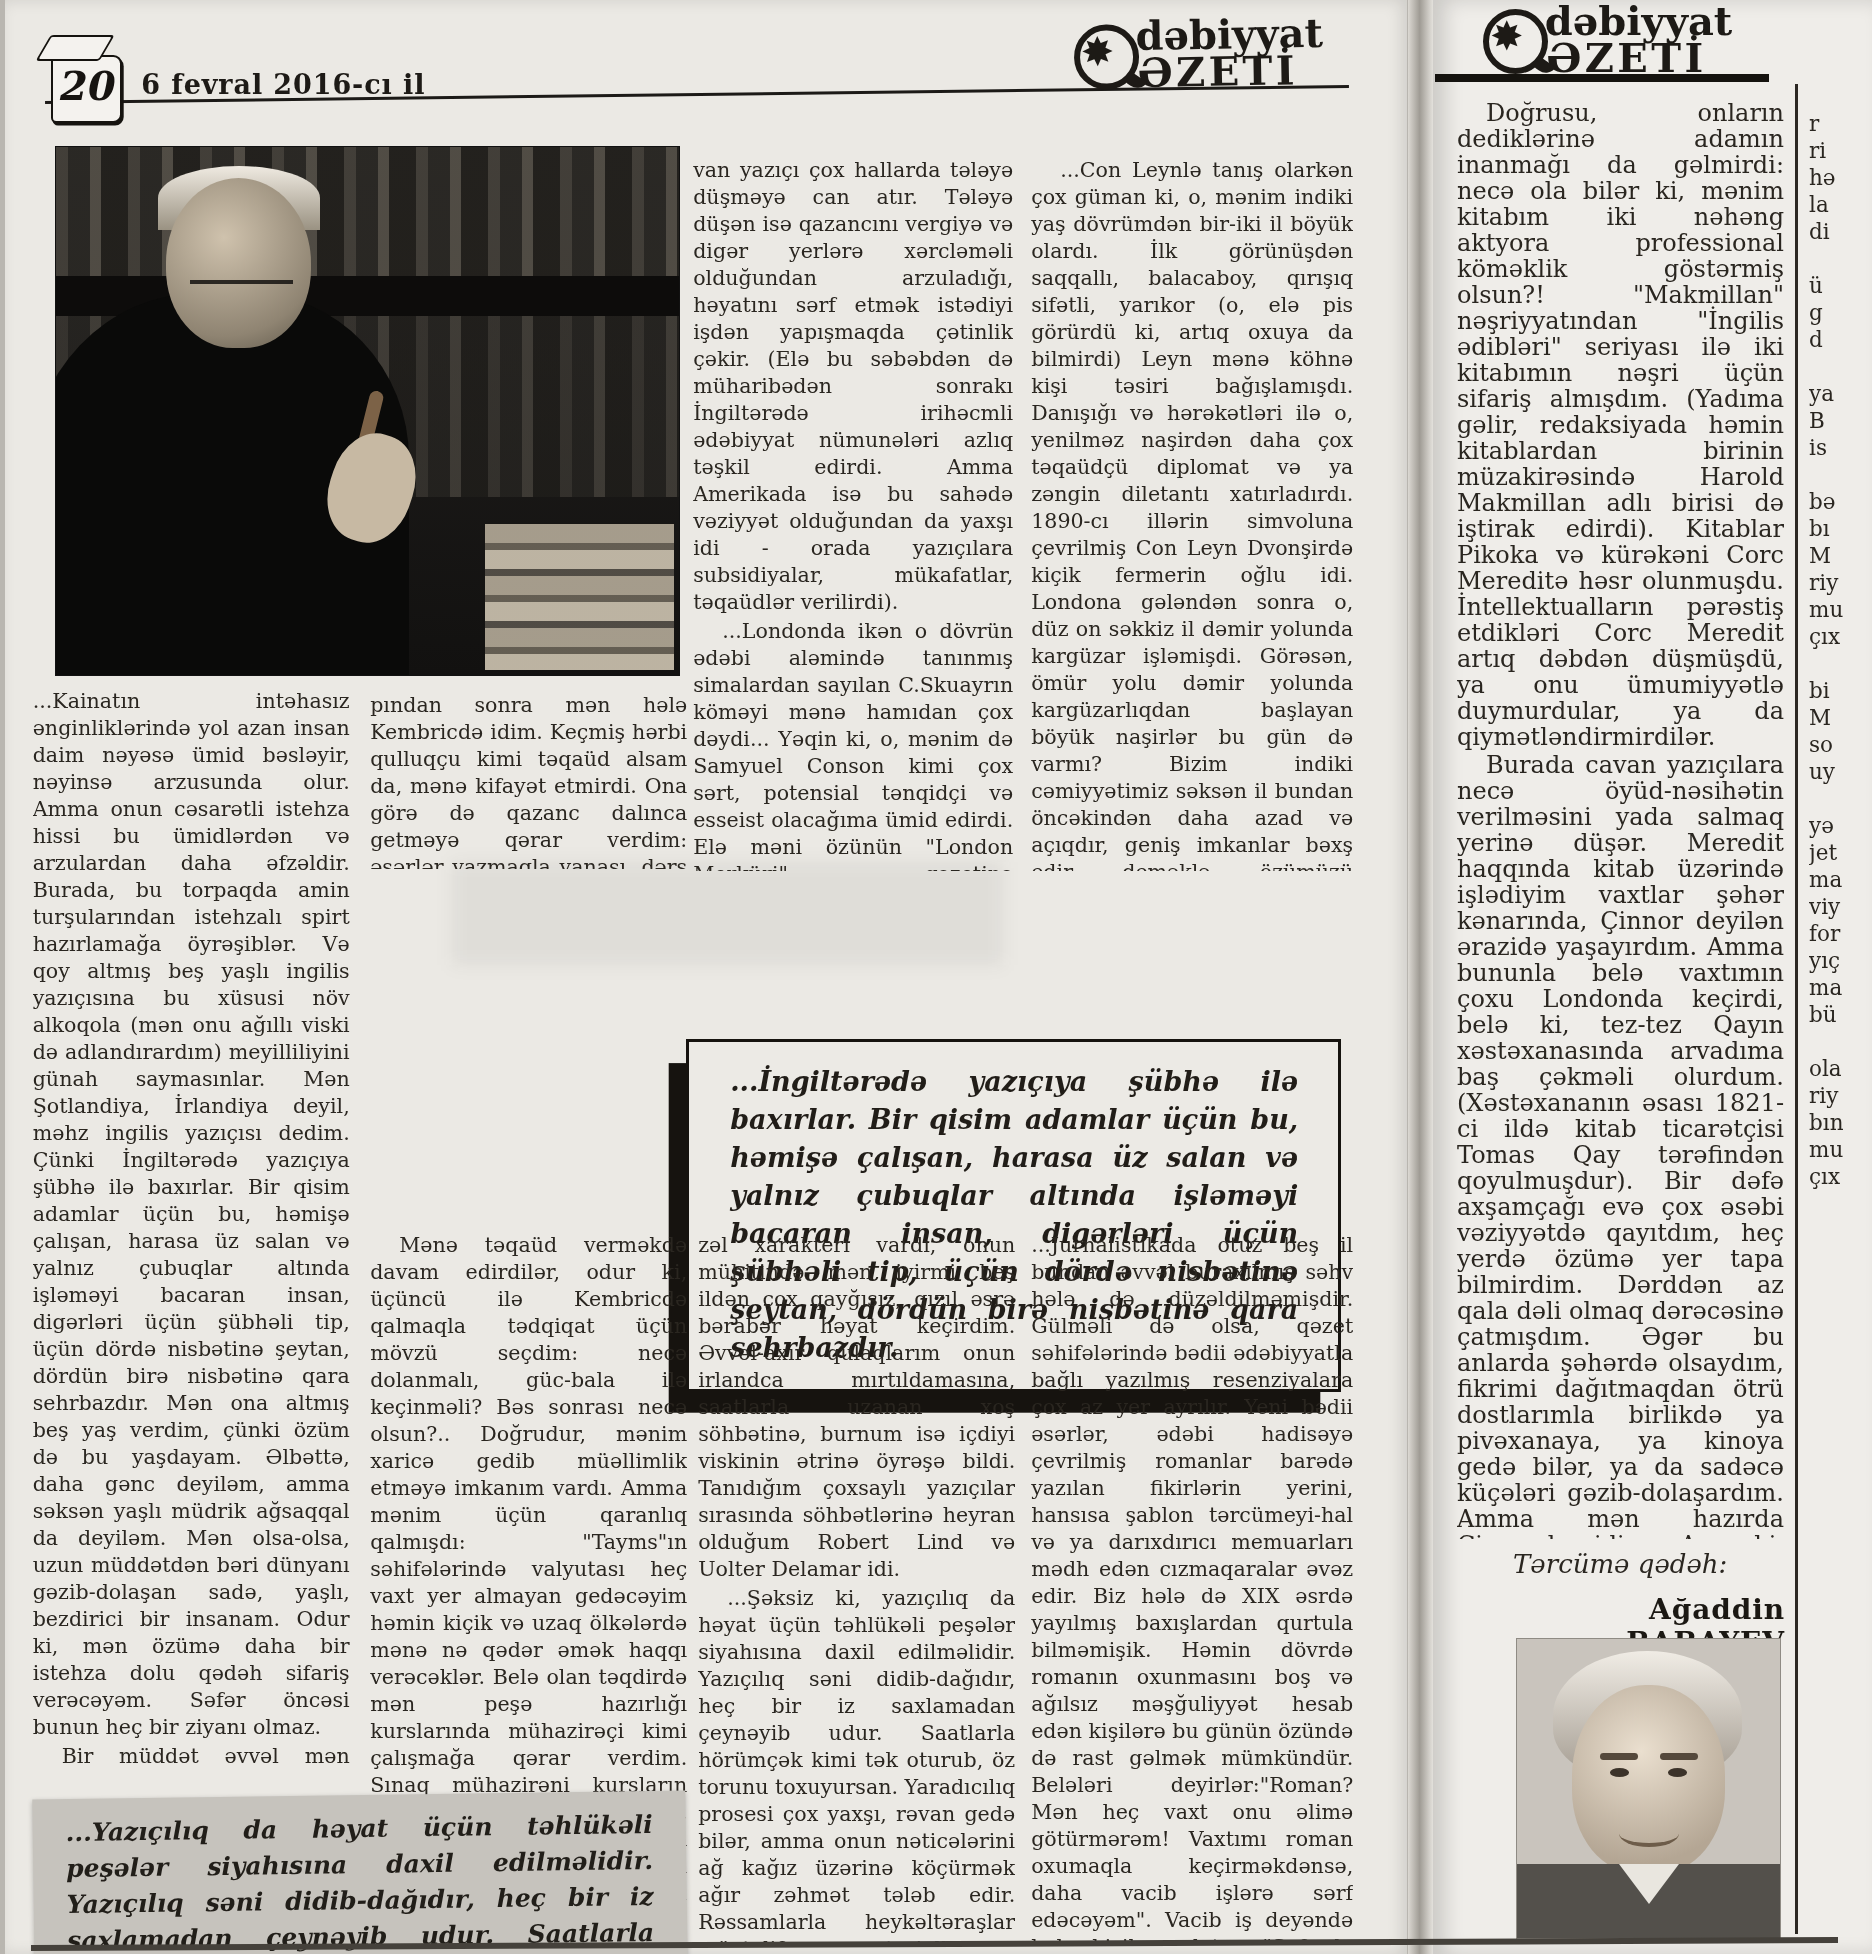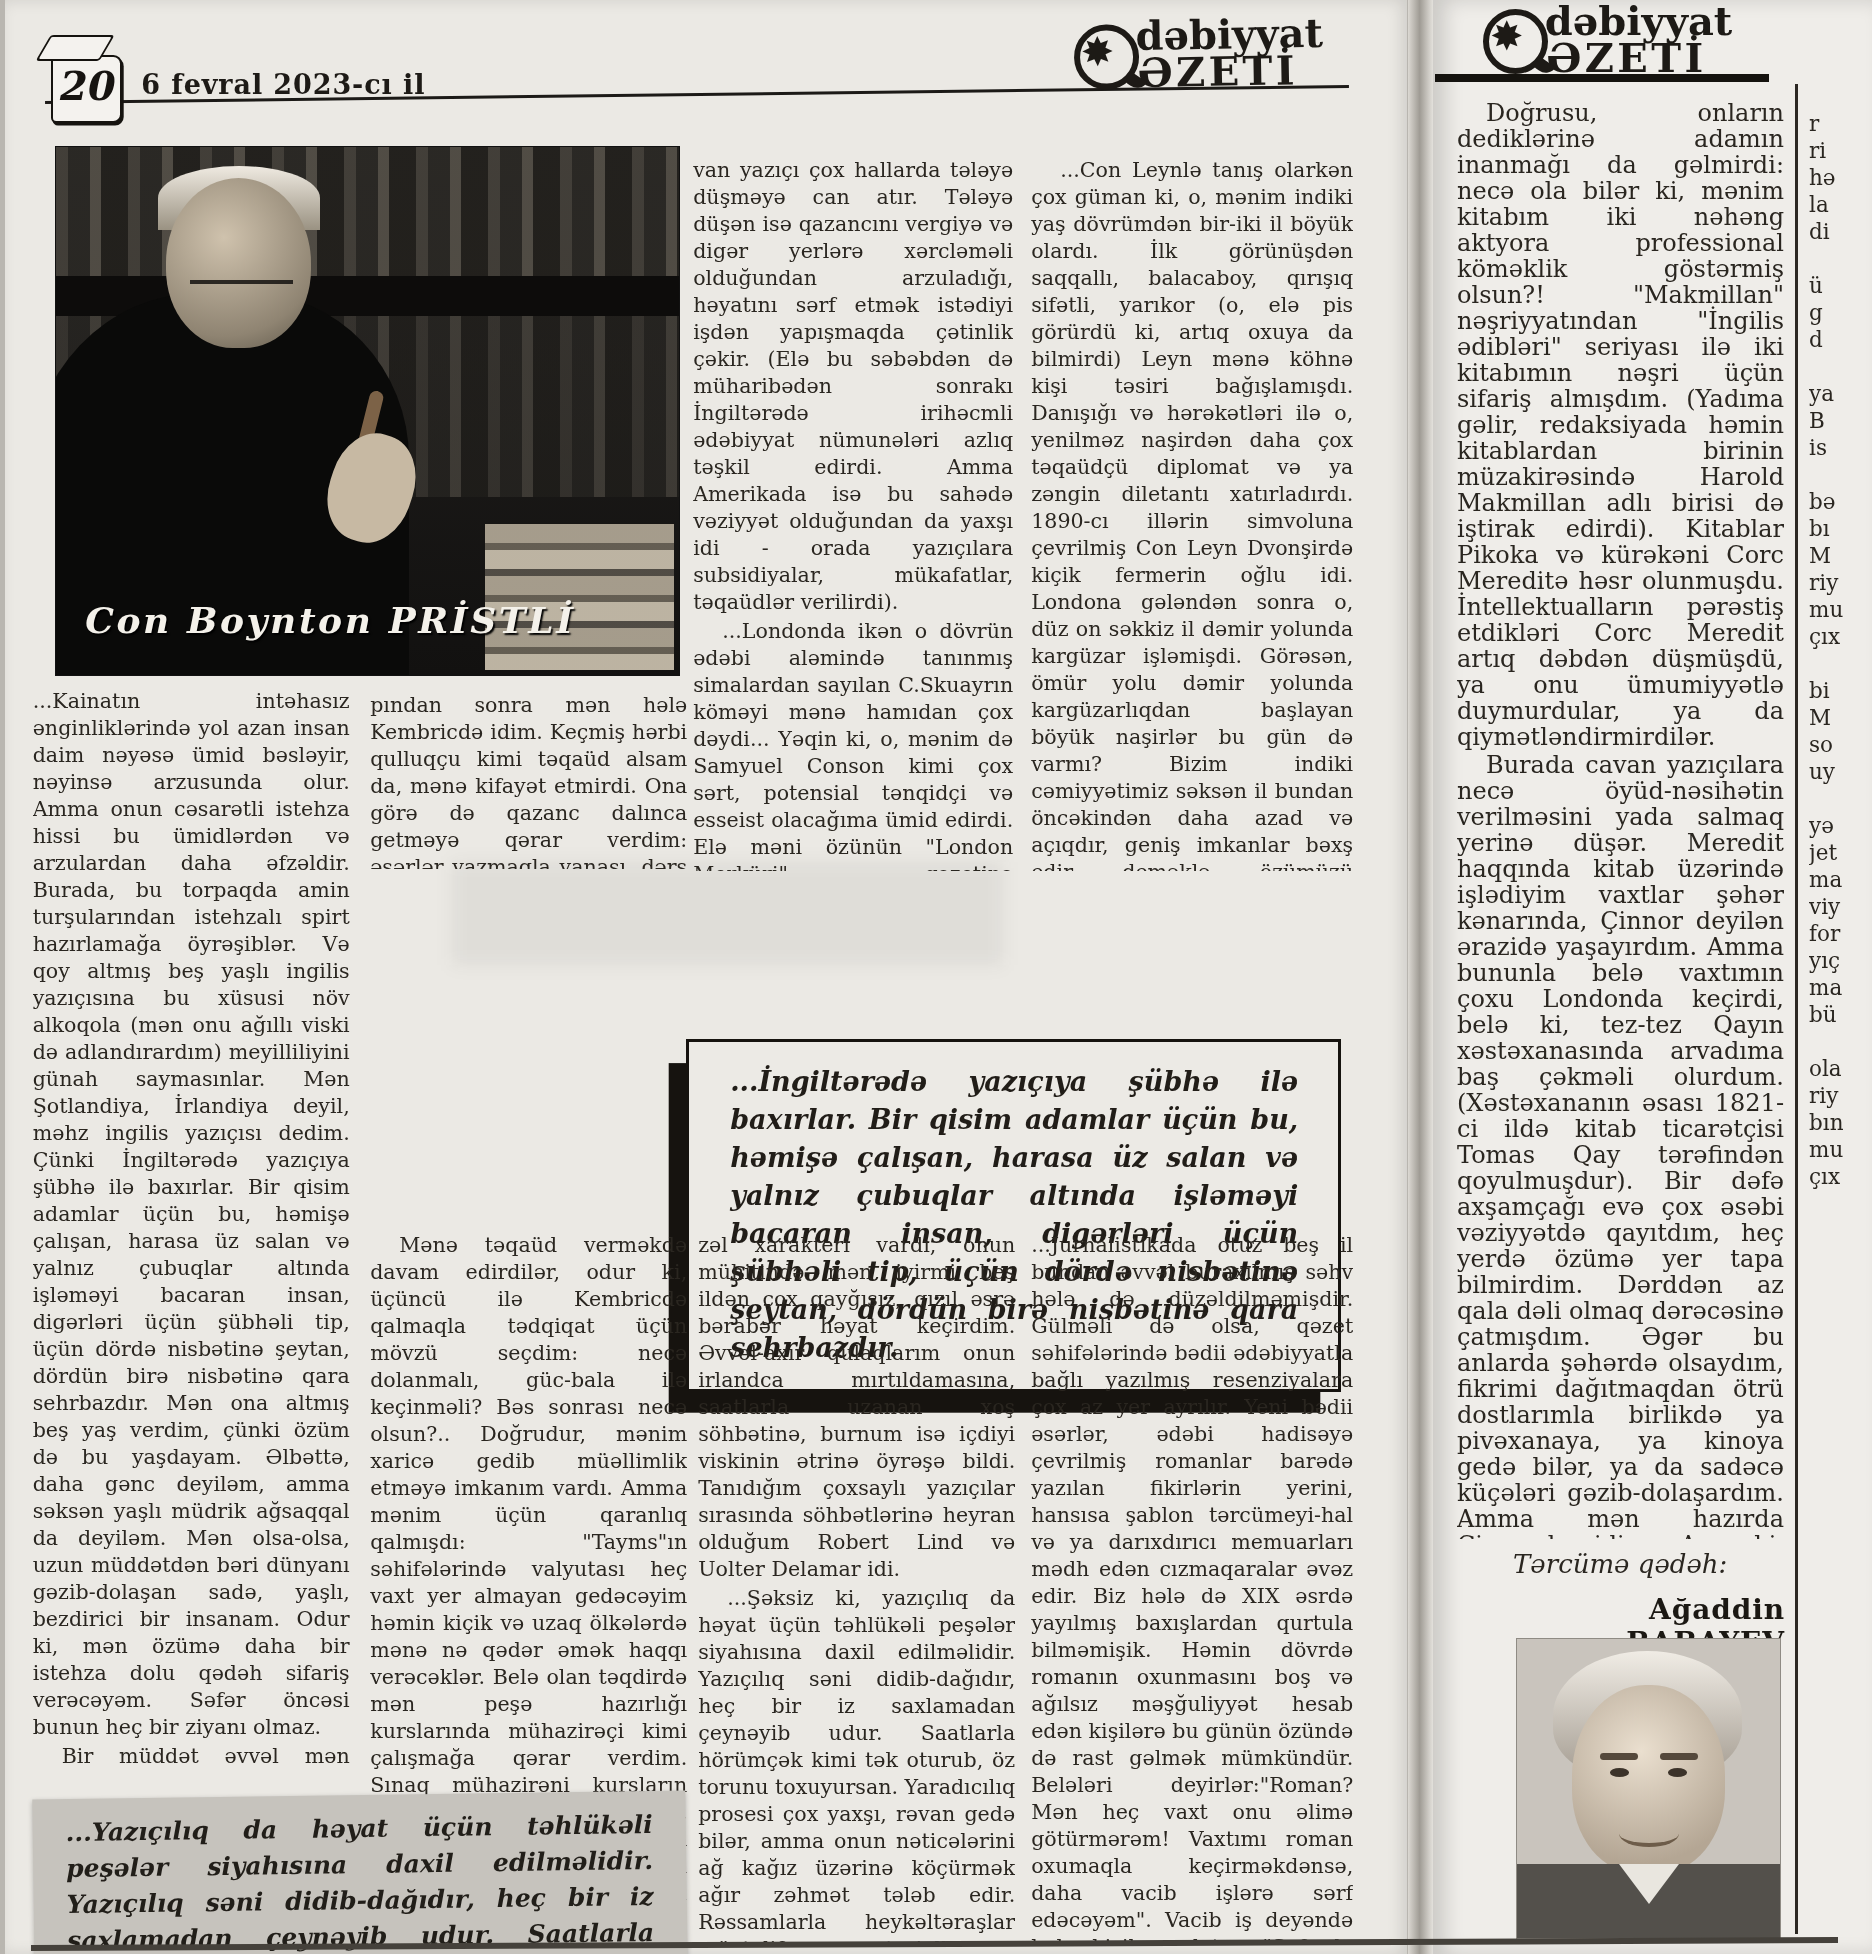--- a/index.html
+++ b/index.html
@@ -112,21 +112,21 @@
 
 <div class="canvas">
 
   <div class="page main-page">
 
     <div class="header-rule"></div>
 
     <div class="book-icon">
       <span class="page-number">20</span>
     </div>
-    <div class="date">6 fevral 2023-cı il</div>
+    <div class="date">6 fevral 2016-cı il</div>
 
     <div class="logo logo-1">
       <div class="logo-emblem">
         <span class="logo-ring"></span>
         <span class="logo-star">✸</span>
       </div>
       <div class="logo-words">
         <span class="logo-word1">dəbiyyat</span>
         <span class="logo-word2">ƏZETİ</span>
       </div>
@@ -136,21 +136,20 @@
       <div class="shelf shelf-a"></div>
       <div class="shelf-gap"></div>
       <div class="shelf shelf-b"></div>
       <div class="silhouette"></div>
       <div class="hair"></div>
       <div class="head"></div>
       <div class="glasses"></div>
       <div class="cigar"></div>
       <div class="hand"></div>
       <div class="books-stack"></div>
-      <div class="photo-caption">Con Boynton PRİSTLİ</div>
     </div>
 
     <div class="col col-ctop">
       <p class="cont">van yazıçı çox hallarda tələyə düşməyə can atır. Tələyə düşən isə qazancını vergiyə və digər yerlərə xərcləməli olduğundan arzuladığı, həyatını sərf etmək istədiyi işdən yapışmaqda çətinlik çəkir. (Elə bu səbəbdən də müharibədən sonrakı İngiltərədə irihəcmli ədəbiyyat nümunələri azlıq təşkil edirdi. Amma Amerikada isə bu sahədə vəziyyət olduğundan da yaxşı idi - orada yazıçılara subsidiyalar, mükafatlar, təqaüdlər verilirdi).</p>
       <p>...Londonda ikən o dövrün ədəbi aləmində tanınmış simalardan sayılan C.Skuayrın köməyi mənə hamıdan çox dəydi... Yəqin ki, o, mənim də Samyuel Conson kimi çox sərt, potensial tənqidçi və esseist olacağıma ümid edirdi. Elə məni özünün "London Merküri" qəzetinə əməkdaşlığa dəvət etməyə də onu bu xüsusiyyətlər cəlb etmişdi. Skuayrın yanında mən yəqin ki, çox çaşqın görünürdüm, əslində isə özümdə heç bir çaşqınlıq hiss etmirdim, sadəcə istəyim, arzum hər şeydən öncə səfərbər olunmuş piyadaya köməklik etməkdən ibarət idi.</p>
 
     </div>
     <div class="col col-dtop">
       <p>...Con Leynlə tanış olarkən çox güman ki, o, mənim indiki yaş dövrümdən bir-iki il böyük olardı. İlk görünüşdən saqqallı, balacaboy, qırışıq sifətli, yarıkor (o, elə pis görürdü ki, artıq oxuya da bilmirdi) Leyn mənə köhnə kişi təsiri bağışlamışdı. Danışığı və hərəkətləri ilə o, yenilməz naşirdən daha çox təqaüdçü diplomat və ya zəngin diletantı xatırladırdı. 1890-cı illərin simvoluna çevrilmiş Con Leyn Dvonşirdə kiçik fermerin oğlu idi. Londona gələndən sonra o, düz on səkkiz il  dəmir yolunda kargüzar işləmişdi. Görəsən, ömür yolu dəmir yolunda kargüzarlıqdan başlayan böyük naşirlər bu gün də varmı? Bizim indiki cəmiyyətimiz səksən il bundan öncəkindən daha azad və açıqdır, geniş imkanlar bəxş edir deməklə özümüzü aldatmırıqmı? Mən burada torpaq alqı-satqısını, reklam işlərini, kommersiya televiziyasını və bank oğurluqlarını deyil, cəmiyyətin fəaliyyətinin baş çıxardığım sahələri nəzərdə tuturam.</p>
 

